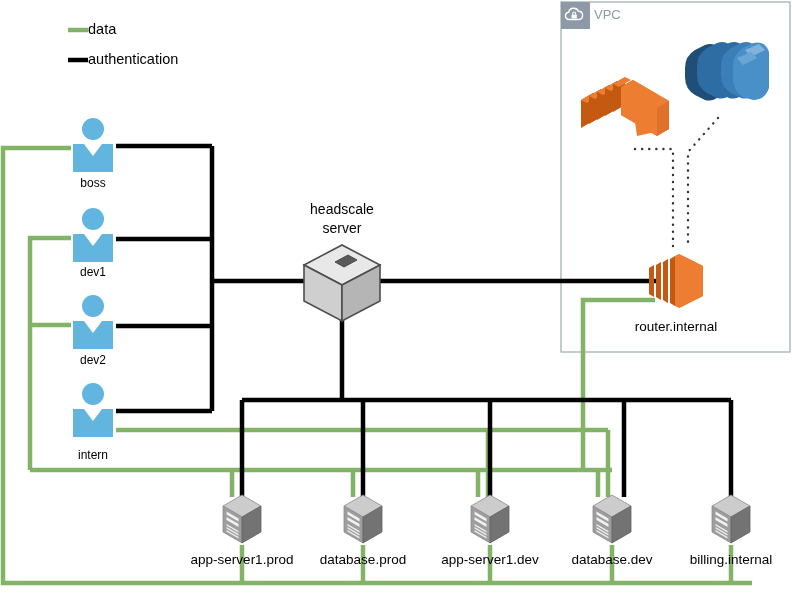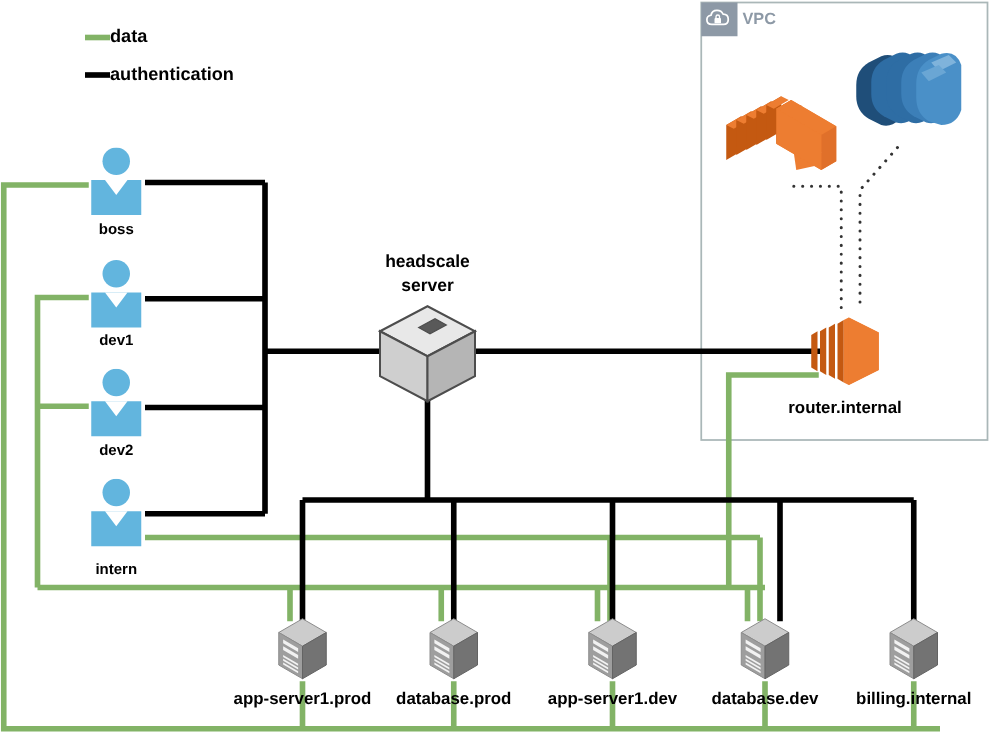--- a/index.html
+++ b/index.html
@@ -11,21 +11,20 @@
     width: 792px;
     height: 593px;
     overflow: hidden;
     font-family: "Liberation Sans", sans-serif;
   }
   #canvas {
     position: relative;
     width: 792px;
     height: 593px;
     background: #ffffff;
-    font-weight: bold;
   }
   svg.diagram {
     position: absolute;
     top: 0;
     left: 0;
     width: 792px;
     height: 593px;
     display: block;
   }
   .node-label {

